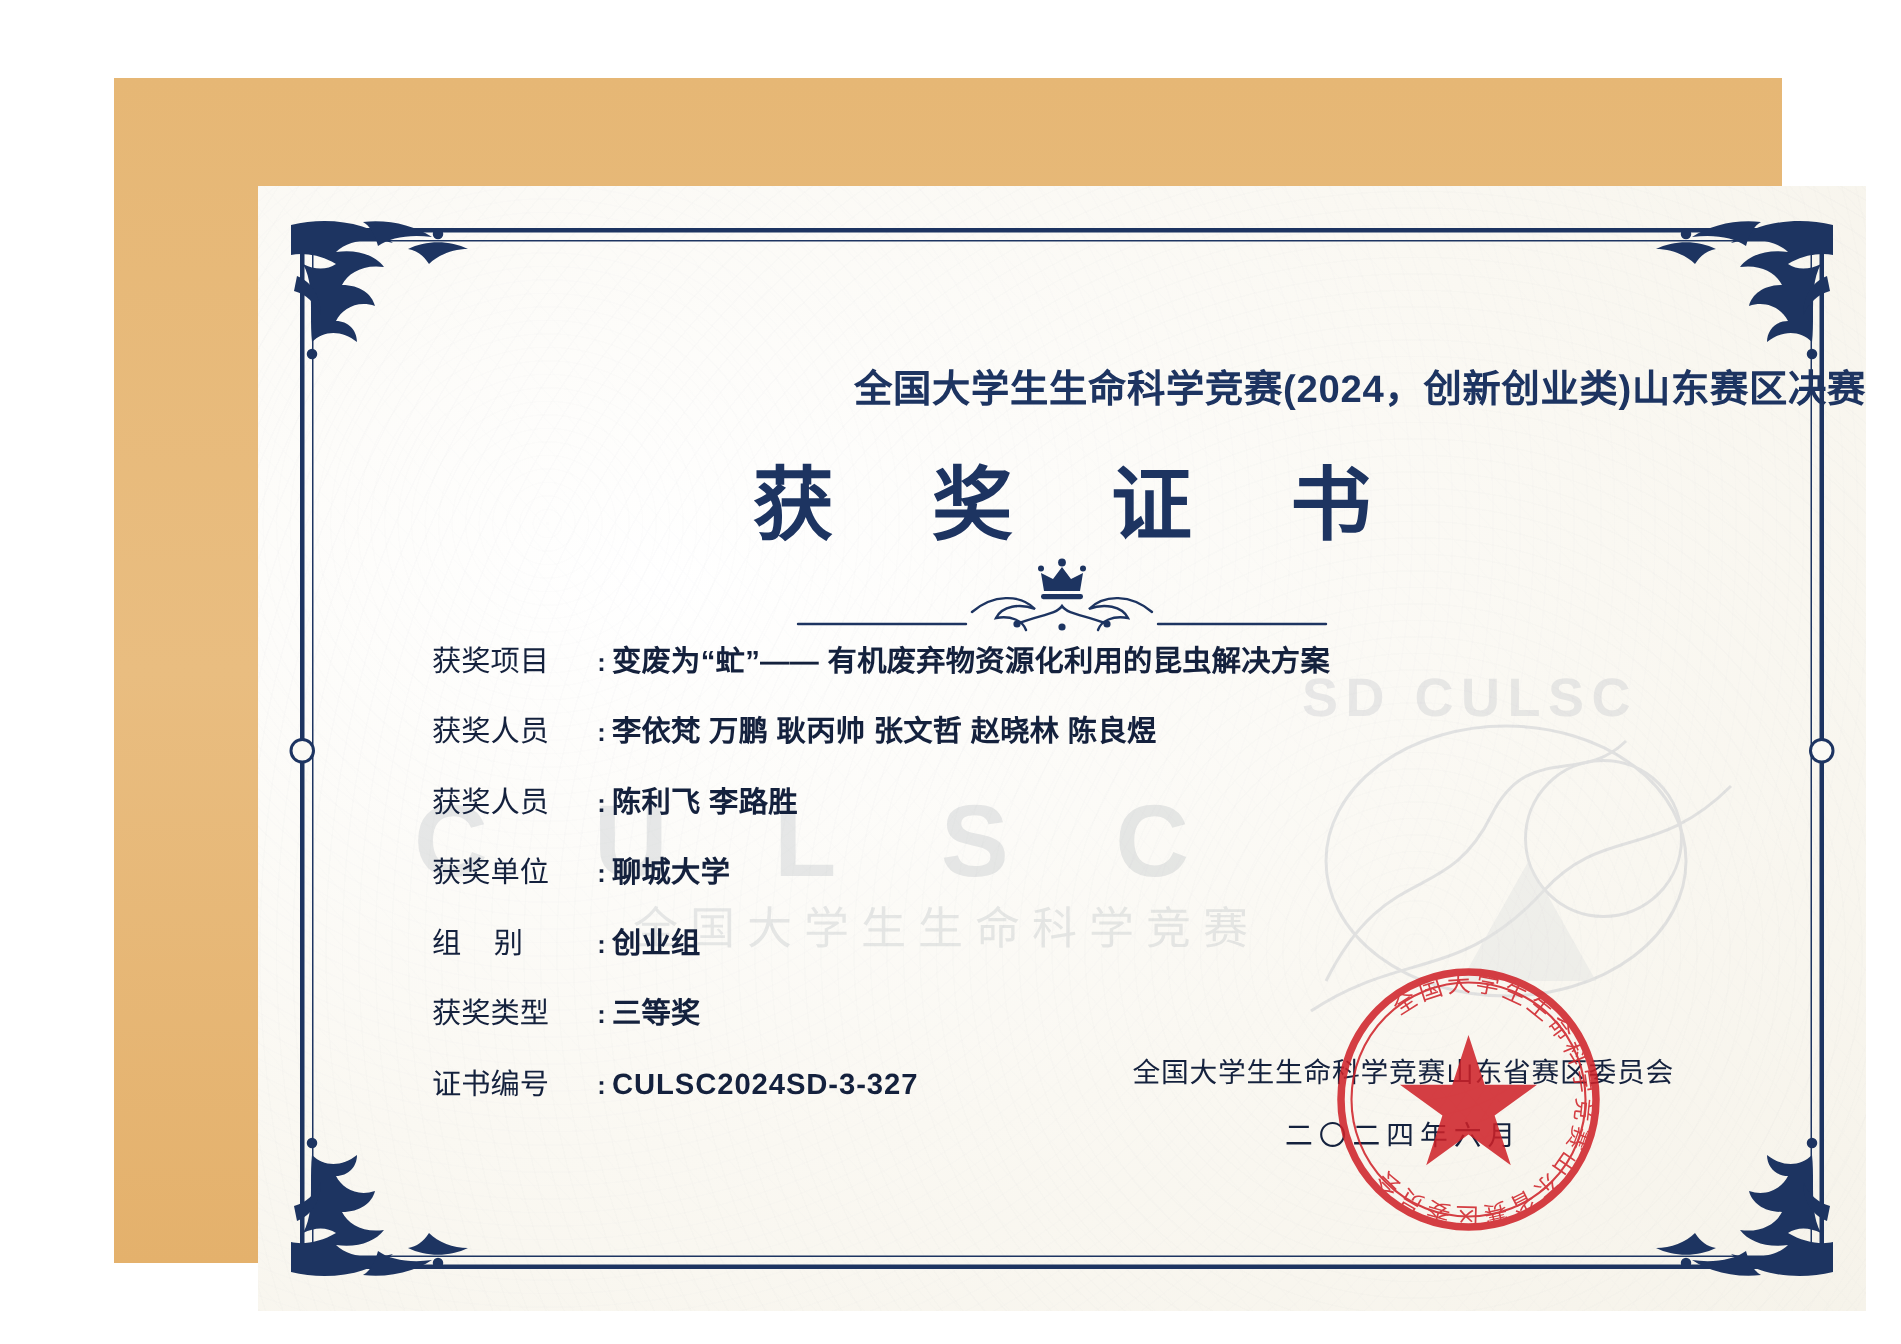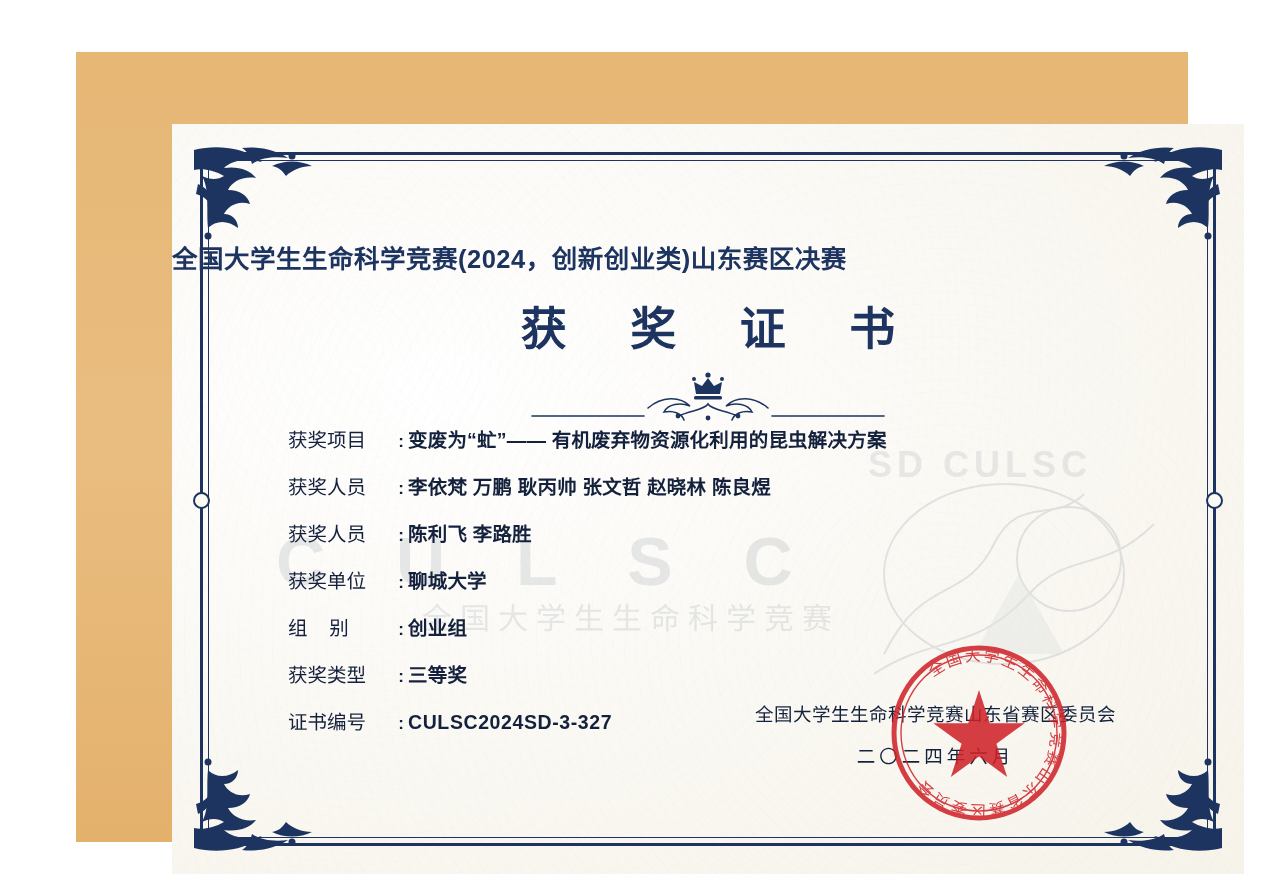--- a/index.html
+++ b/index.html
@@ -149,34 +149,35 @@
   
   #content {
     position: absolute;
     inset: 0;
   }
 
   #comp-title {
     position: absolute;
     left: 0; right: 0;
     top: 114px;
-    text-align: left;
+    text-align: right;
     font-size: 25.5px;
     font-weight: 700;
     color: #1d3461;
     letter-spacing: .5px;
     font-family: "Liberation Sans", sans-serif;
+    padding-left: 36px;
   }
 
   #cert-heading {
     position: absolute;
     left: 0; right: 0;
     top: 168px;
     text-align: center;
-    font-size: 46px;
+    font-size: 54px;
     font-weight: 700;
     letter-spacing: 26px;
     color: #1d3461;
     font-family: "Liberation Serif", serif;
     text-indent: 26px;
   }
 
   #heading-flourish {
     position: absolute;
     left: 50%;

